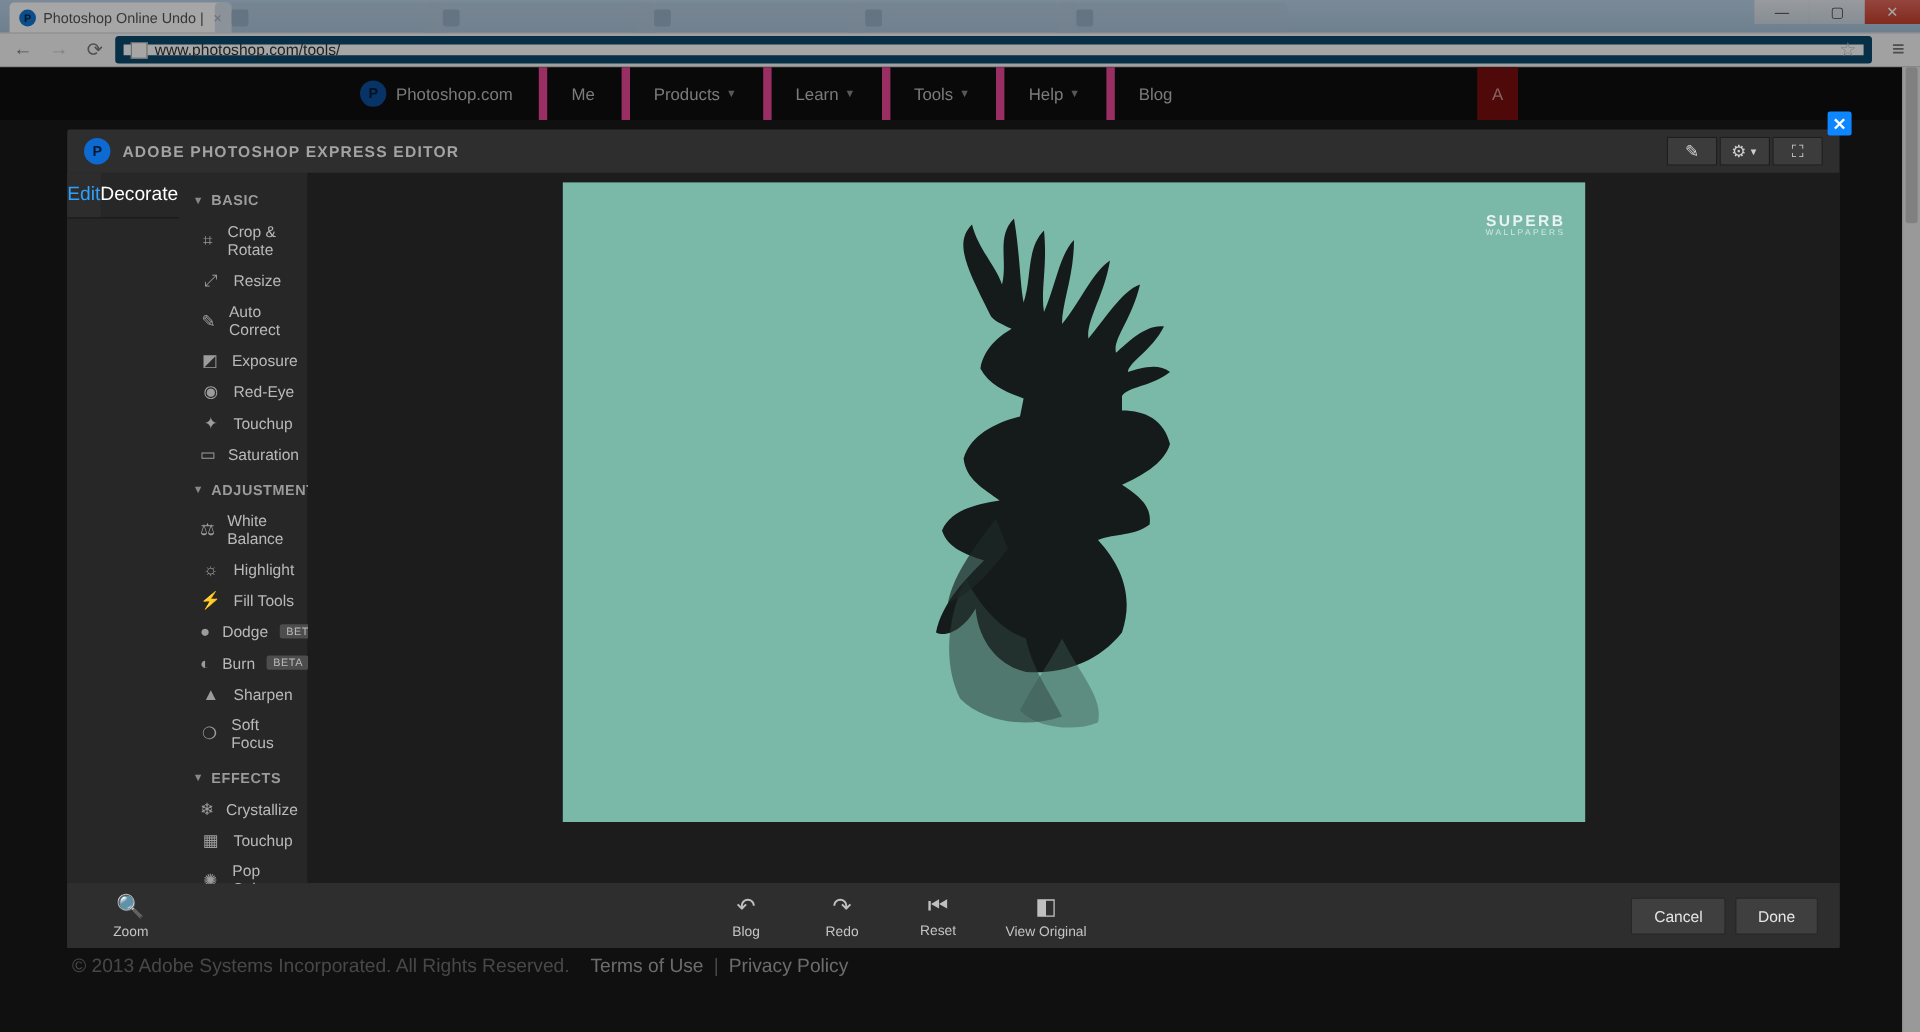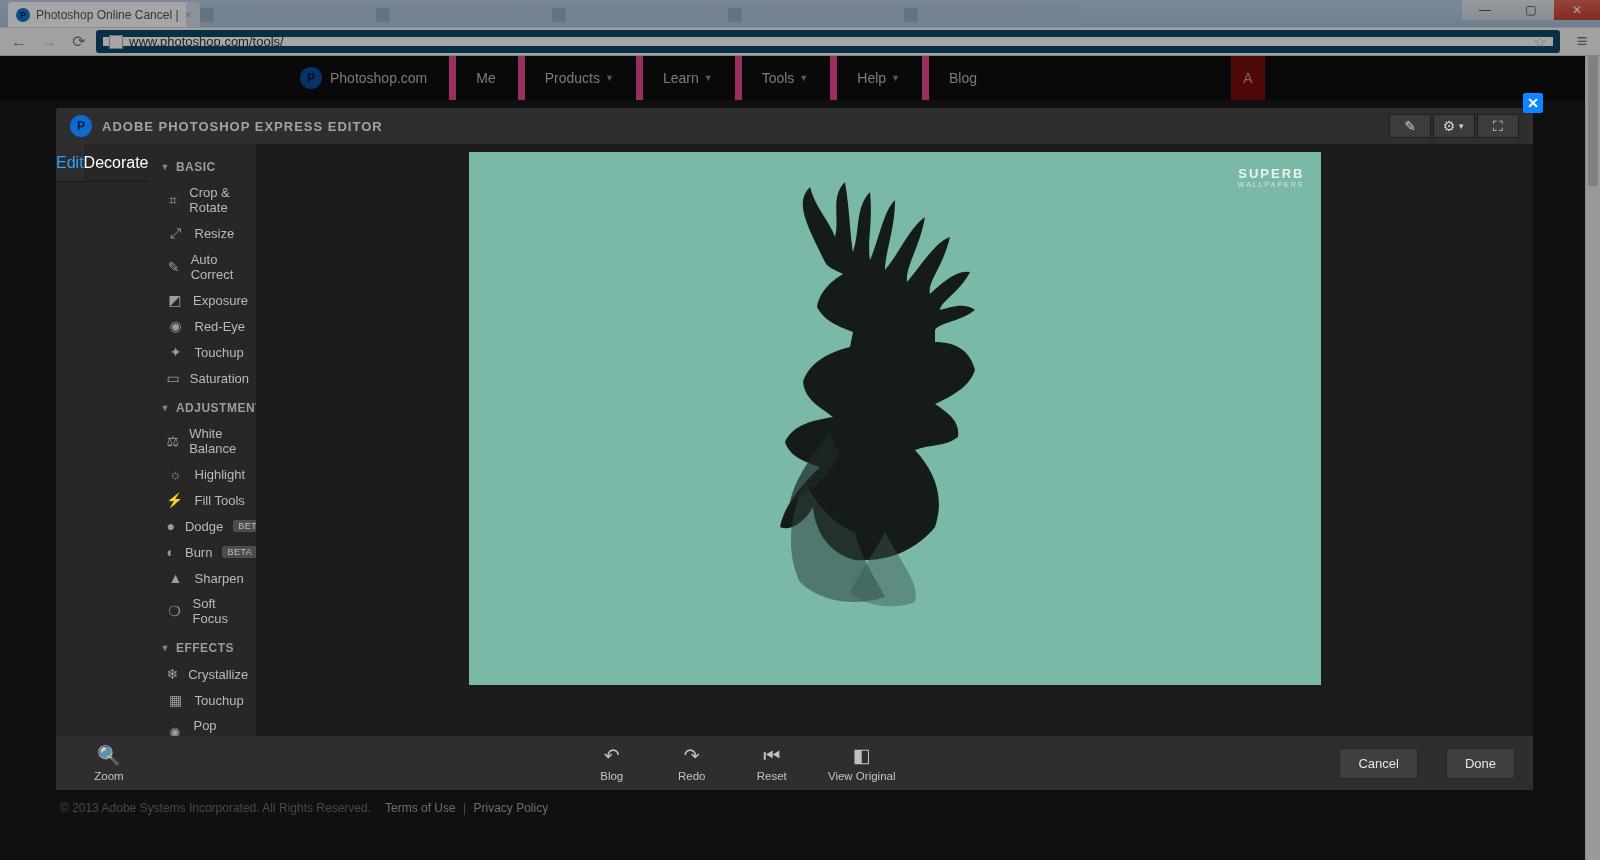--- a/index.html
+++ b/index.html
@@ -27,21 +27,21 @@
   
   .sitebar { position:absolute; top:56px; left:0; right:15px; height:44px; background:#0e0e0e; display:flex; align-items:center; gap:2px; padding-left:300px; color:#bdbdbd; font-size:14px;}
   .sitebrand{display:flex;align-items:center;gap:8px;margin-right:20px;}
   .ps-bubble{width:22px;height:22px;border-radius:50%;background:#0b4f9e;display:inline-flex;align-items:center;justify-content:center;color:#061a33;font-weight:700;font-size:12px;}
   .sitelink{padding:0 20px;height:44px;display:flex;align-items:center;gap:5px;border-left:7px solid #ec4899;}
   .caret{font-size:9px;color:#888;}
   .adobe-tag{position:absolute;right:320px;top:0;width:34px;height:44px;background:#7a0f0f;display:flex;align-items:center;justify-content:center;color:#c99;font-size:14px;}
 
   
   .sitebg{position:absolute;left:0;right:15px;top:100px;bottom:0;background:#1a1a1a;}
-  .footer-text{position:absolute;left:60px;bottom:45px;color:#6e6e6e;font-size:12px;}
+  .footer-text{position:absolute;left:60px;bottom:45px;color:#6e6e6e;font-size:16px;}
   .footer-text a{color:#a6a6a6;text-decoration:none;margin:0 4px;}
 
   
   .editor { position:absolute; left:56px; right:67px; top:108px; bottom:70px; background:#2e2e2e; border-radius:2px; box-shadow:0 0 0 2000px rgba(0,0,0,.35); }
   .editor-close{position:absolute;top:-15px;right:-10px;width:20px;height:20px;background:#0d86ff;color:#fff;display:flex;align-items:center;justify-content:center;font-weight:700;font-size:14px;border-radius:2px;}
   .editor-header{height:36px;display:flex;align-items:center;padding:0 14px;gap:10px;position:relative;}
   .ed-title{color:#a3a3a3;font-size:13px;letter-spacing:1px;font-weight:700;}
   .hdr-icons{margin-left:auto;display:flex;gap:2px;}
   .hdr-btn{width:42px;height:24px;background:#3c3c3c;border:1px solid #1e1e1e;display:flex;align-items:center;justify-content:center;color:#cfcfcf;font-size:14px;}
 
@@ -55,45 +55,45 @@
   .side-inner::-webkit-scrollbar{width:10px;background:#2c2c2c;}
   .side-inner::-webkit-scrollbar-thumb{background:#4a4a4a;}
   .grp-head{display:flex;align-items:center;gap:6px;color:#9b9b9b;font-size:12px;font-weight:600;letter-spacing:.5px;margin:10px 0 6px 2px;}
   .grp-head .tri{font-size:9px;color:#888;}
   .tool{display:flex;align-items:center;gap:10px;color:#b9b9b9;font-size:13px;padding:5px 4px 5px 8px;}
   .tool .ico{width:18px;text-align:center;color:#9c9c9c;font-size:14px;}
   .badge{margin-left:auto;background:#4d4d4d;color:#bbb;font-size:9px;padding:1px 5px;border-radius:2px;letter-spacing:.5px;}
 
   .canvas-wrap{flex:1;background:#1c1c1c;display:flex;align-items:flex-start;justify-content:center;padding-top:8px;}
   .canvas{width:852px;height:533px;background:#7ab9a8;position:relative;overflow:hidden;}
-  .wm{position:absolute;top:14px;right:16px;text-align:right;color:#e9f3f0;}
+  .wm{position:absolute;top:24px;right:16px;text-align:right;color:#e9f3f0;}
   .wm .l1{font-size:13px;letter-spacing:2px;font-weight:600;}
   .wm .l2{font-size:7px;letter-spacing:2px;opacity:.8;}
   .deer{position:absolute;left:50%;top:46%;transform:translate(-50%,-50%);}
 
   .editor-footer{position:absolute;left:0;right:0;bottom:0;height:54px;background:#2e2e2e;display:flex;align-items:center;padding:0 18px;}
   .fbtn{display:flex;flex-direction:column;align-items:center;justify-content:center;gap:3px;width:70px;color:#c4c4c4;font-size:11.5px;}
   .fbtn .glyph{font-size:19px;color:#bfbfbf;}
   .fspacer{flex:1;}
-  .actionbar{display:flex;gap:28px;margin-left:auto;align-items:center;}
+  .actionbar{display:flex;gap:8px;margin-left:auto;align-items:center;}
   .btn{padding:7px 18px;background:#3f3f3f;color:#e5e5e5;font-size:13px;border-radius:2px;border:1px solid #272727;}
 
   .page-scroll{position:absolute;right:0;top:56px;bottom:0;width:15px;background:#ececec;border-left:1px solid #d7d7d7;}
   .page-scroll:after{content:"";position:absolute;top:0;left:2px;right:2px;height:130px;background:#c5c5c5;border-radius:2px;}
 
   .favicon-ps{width:14px;height:14px;border-radius:50%;background:#1477d4;display:inline-flex;align-items:center;justify-content:center;color:#04233f;font-size:9px;font-weight:700;}
 </style>
 </head>
 <body>
 
 <div class="chrome-top">
   <div class="tabstrip">
     <div class="tab">
       <span class="favicon-ps">P</span>
-      <span>Photoshop Online Cancel | </span>
+      <span>Photoshop Online Undo | </span>
       <span class="close-x">×</span>
     </div>
     <div class="tab-ghost">
         <span class="ghost-icon"></span>
       </div>
     <div class="tab-ghost">
         <span class="ghost-icon"></span>
       </div>
     <div class="tab-ghost">
         <span class="ghost-icon"></span>

